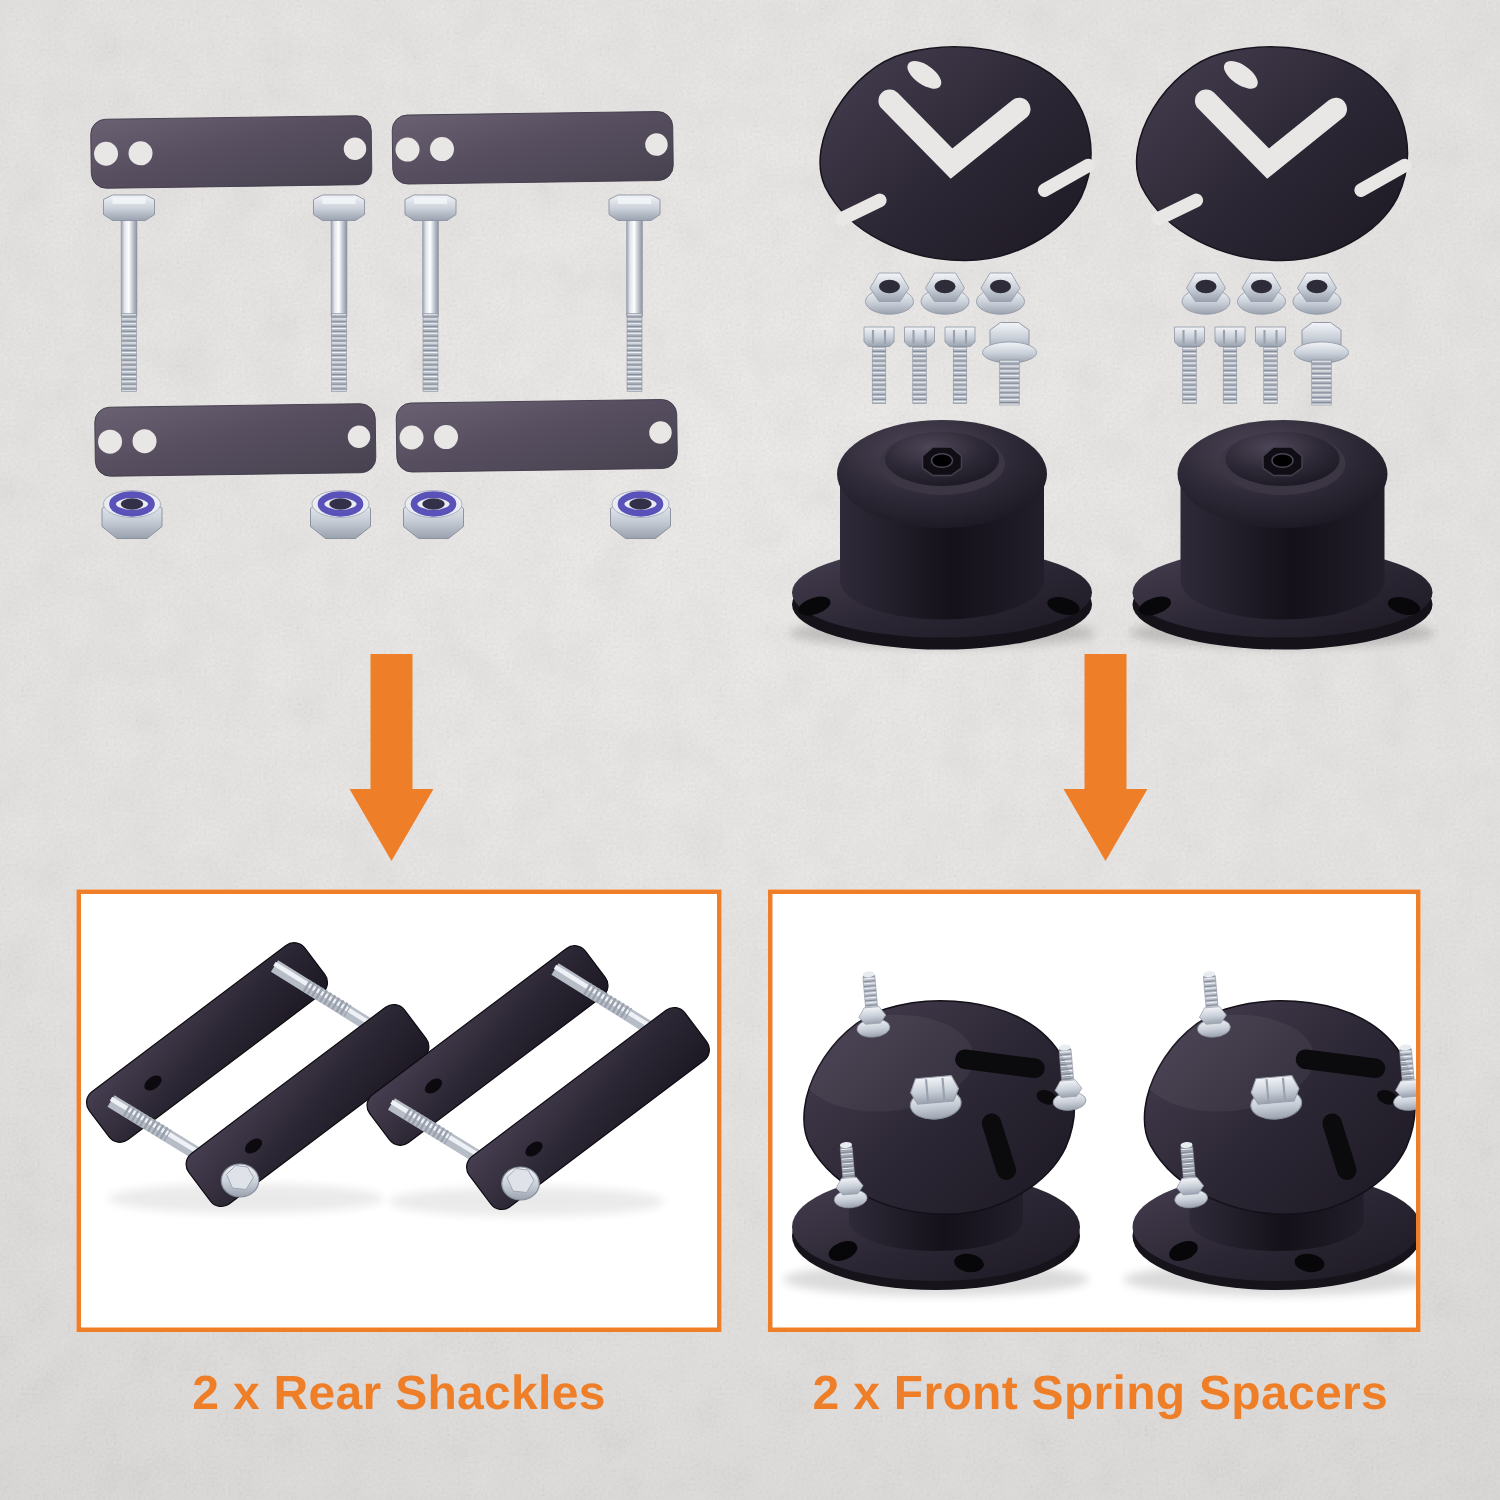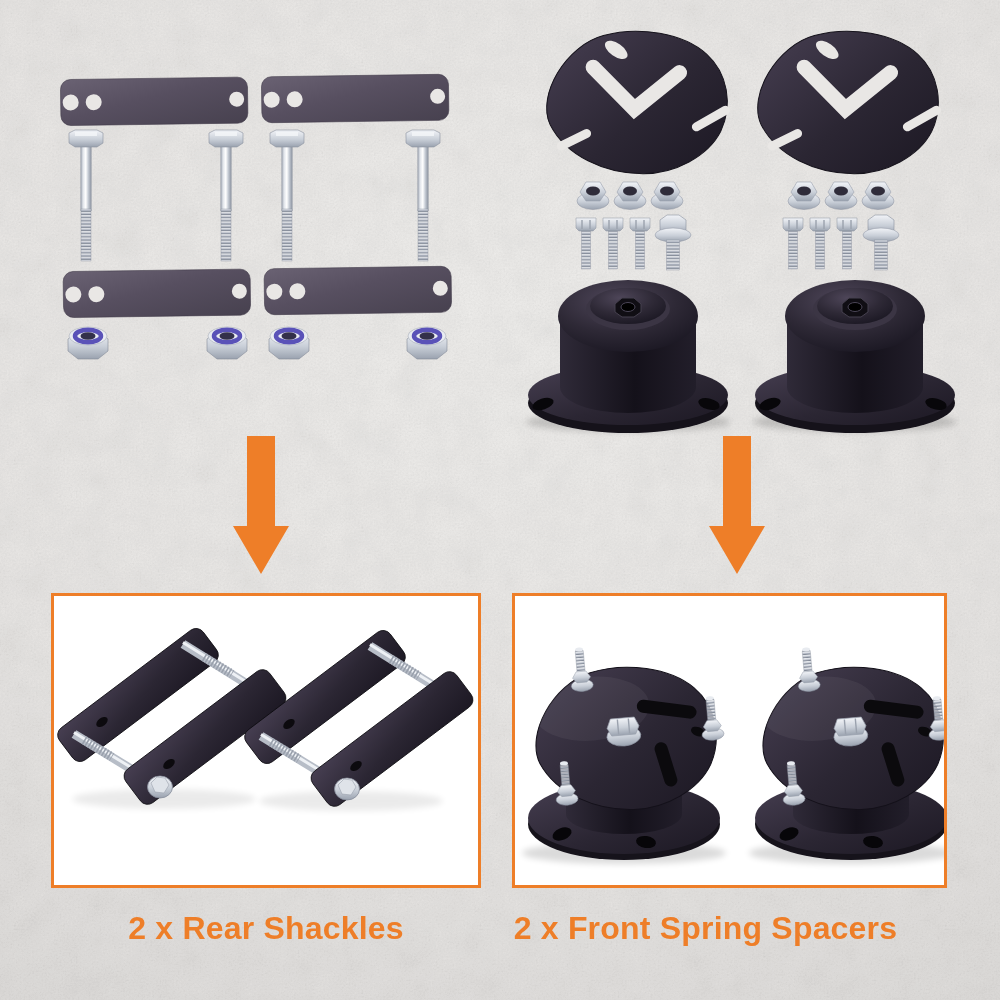--- a/index.html
+++ b/index.html
@@ -257,15 +257,15 @@
             <use href="#stud" transform="translate(89,-2)"></use>
           </g>
         </g>
       </defs>
       <use href="#spacerProd" transform="translate(109,142)"></use>
       <use href="#spacerProd" transform="translate(336,142)"></use>
     </svg>
   </div>
 
   <div class="caption" style="left:51px;width:430px">2 x Rear Shackles</div>
-  <div class="caption" style="left:488px;width:435px">2 x Front Spring Spacers</div>
+  <div class="caption" style="left:516px;width:435px">2 x Front Spring Spacers</div>
 
 </div>
 
 </body></html>

